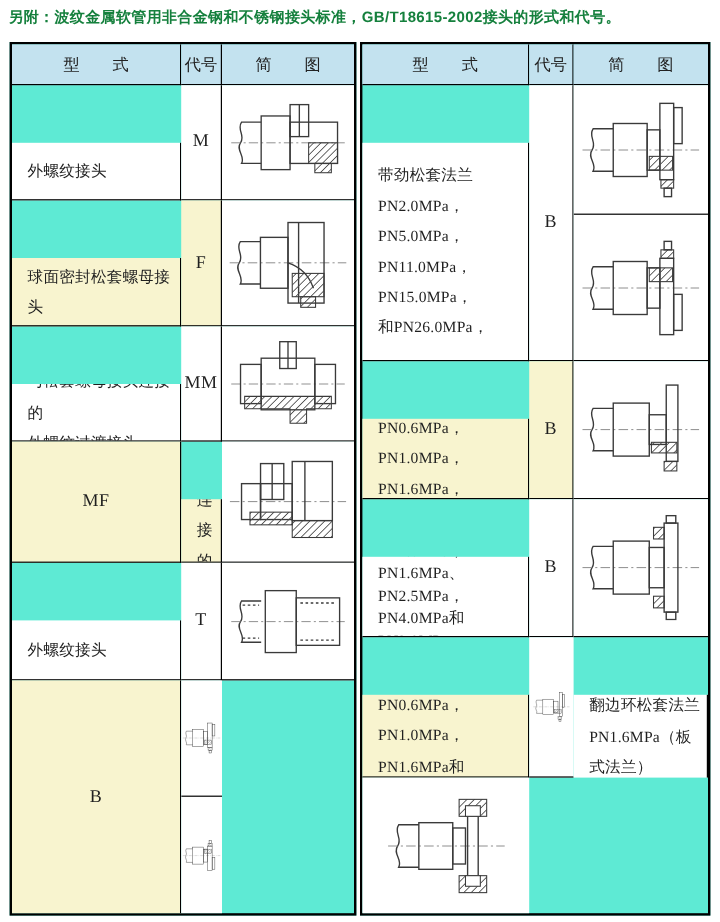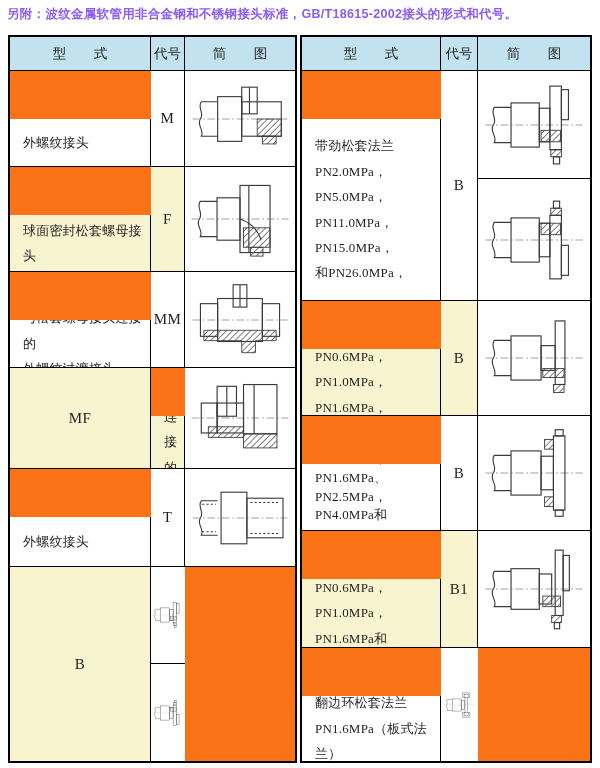--- a/index.html
+++ b/index.html
@@ -10,24 +10,24 @@
   }
   html,body{margin:0;padding:0;}
   body{
     width:600px;height:768px;background:#ffffff;position:relative;
     font-family:"Liberation Serif","DejaVu Serif",serif;color:var(--text);
     overflow:hidden;
   }
   .title{
     position:absolute;left:7px;top:6px;width:586px;
     font-family:"Liberation Sans","DejaVu Sans",sans-serif;
-    font-weight:bold;font-size:12.5px;color:#8b5cf6;letter-spacing:0.3px;
+    font-weight:bold;font-size:12.5px;color:#15803d;letter-spacing:0.3px;
   }
   .tables{position:absolute;left:8px;top:35px;display:flex;gap:3px;}
-  .tbl{border:2px solid var(--border);background:#f97316;display:grid;}
+  .tbl{border:2px solid var(--border);background:#5eead4;display:grid;}
   .tbl-left{grid-template-columns:141px 34px 110px;
             grid-template-rows:34px 96px 105px 96px 101px 98px 194px;}
   .tbl-right{grid-template-columns:139px 37px 112px;
              grid-template-rows:34px 230px 115px 115px 117px 113px;}
   .cell{
     border-right:1px solid var(--border);
     border-bottom:1px solid var(--border);
     box-sizing:border-box;display:flex;align-items:center;
     background:#fff;overflow:hidden;
   }
@@ -281,21 +281,20 @@
     <div class="cell cod">B</div>
     <div class="cell dia lastcol">
       <svg class="diag" width="106" height="100" viewBox="0 0 120 100">
           <use href="#fit-flange-full"></use>
         </svg>
     </div>
 
     <div class="cell typ hl">翻边环松套法兰
 PN0.6MPa，PN1.0MPa，
 PN1.6MPa和PN2.0MPa，</div>
-    <div class="cell cod hl">B1</div>
     <div class="cell dia lastcol">
       <svg class="diag" width="106" height="100" viewBox="0 0 120 100">
           <use href="#fit-flange-b1"></use>
         </svg>
     </div>
 
     <div class="cell typ lastrow">翻边环松套法兰
 PN1.6MPa（板式法兰）</div>
     <div class="cell dia lastcol lastrow">
       <svg class="diag" width="106" height="100" viewBox="0 0 120 100">

